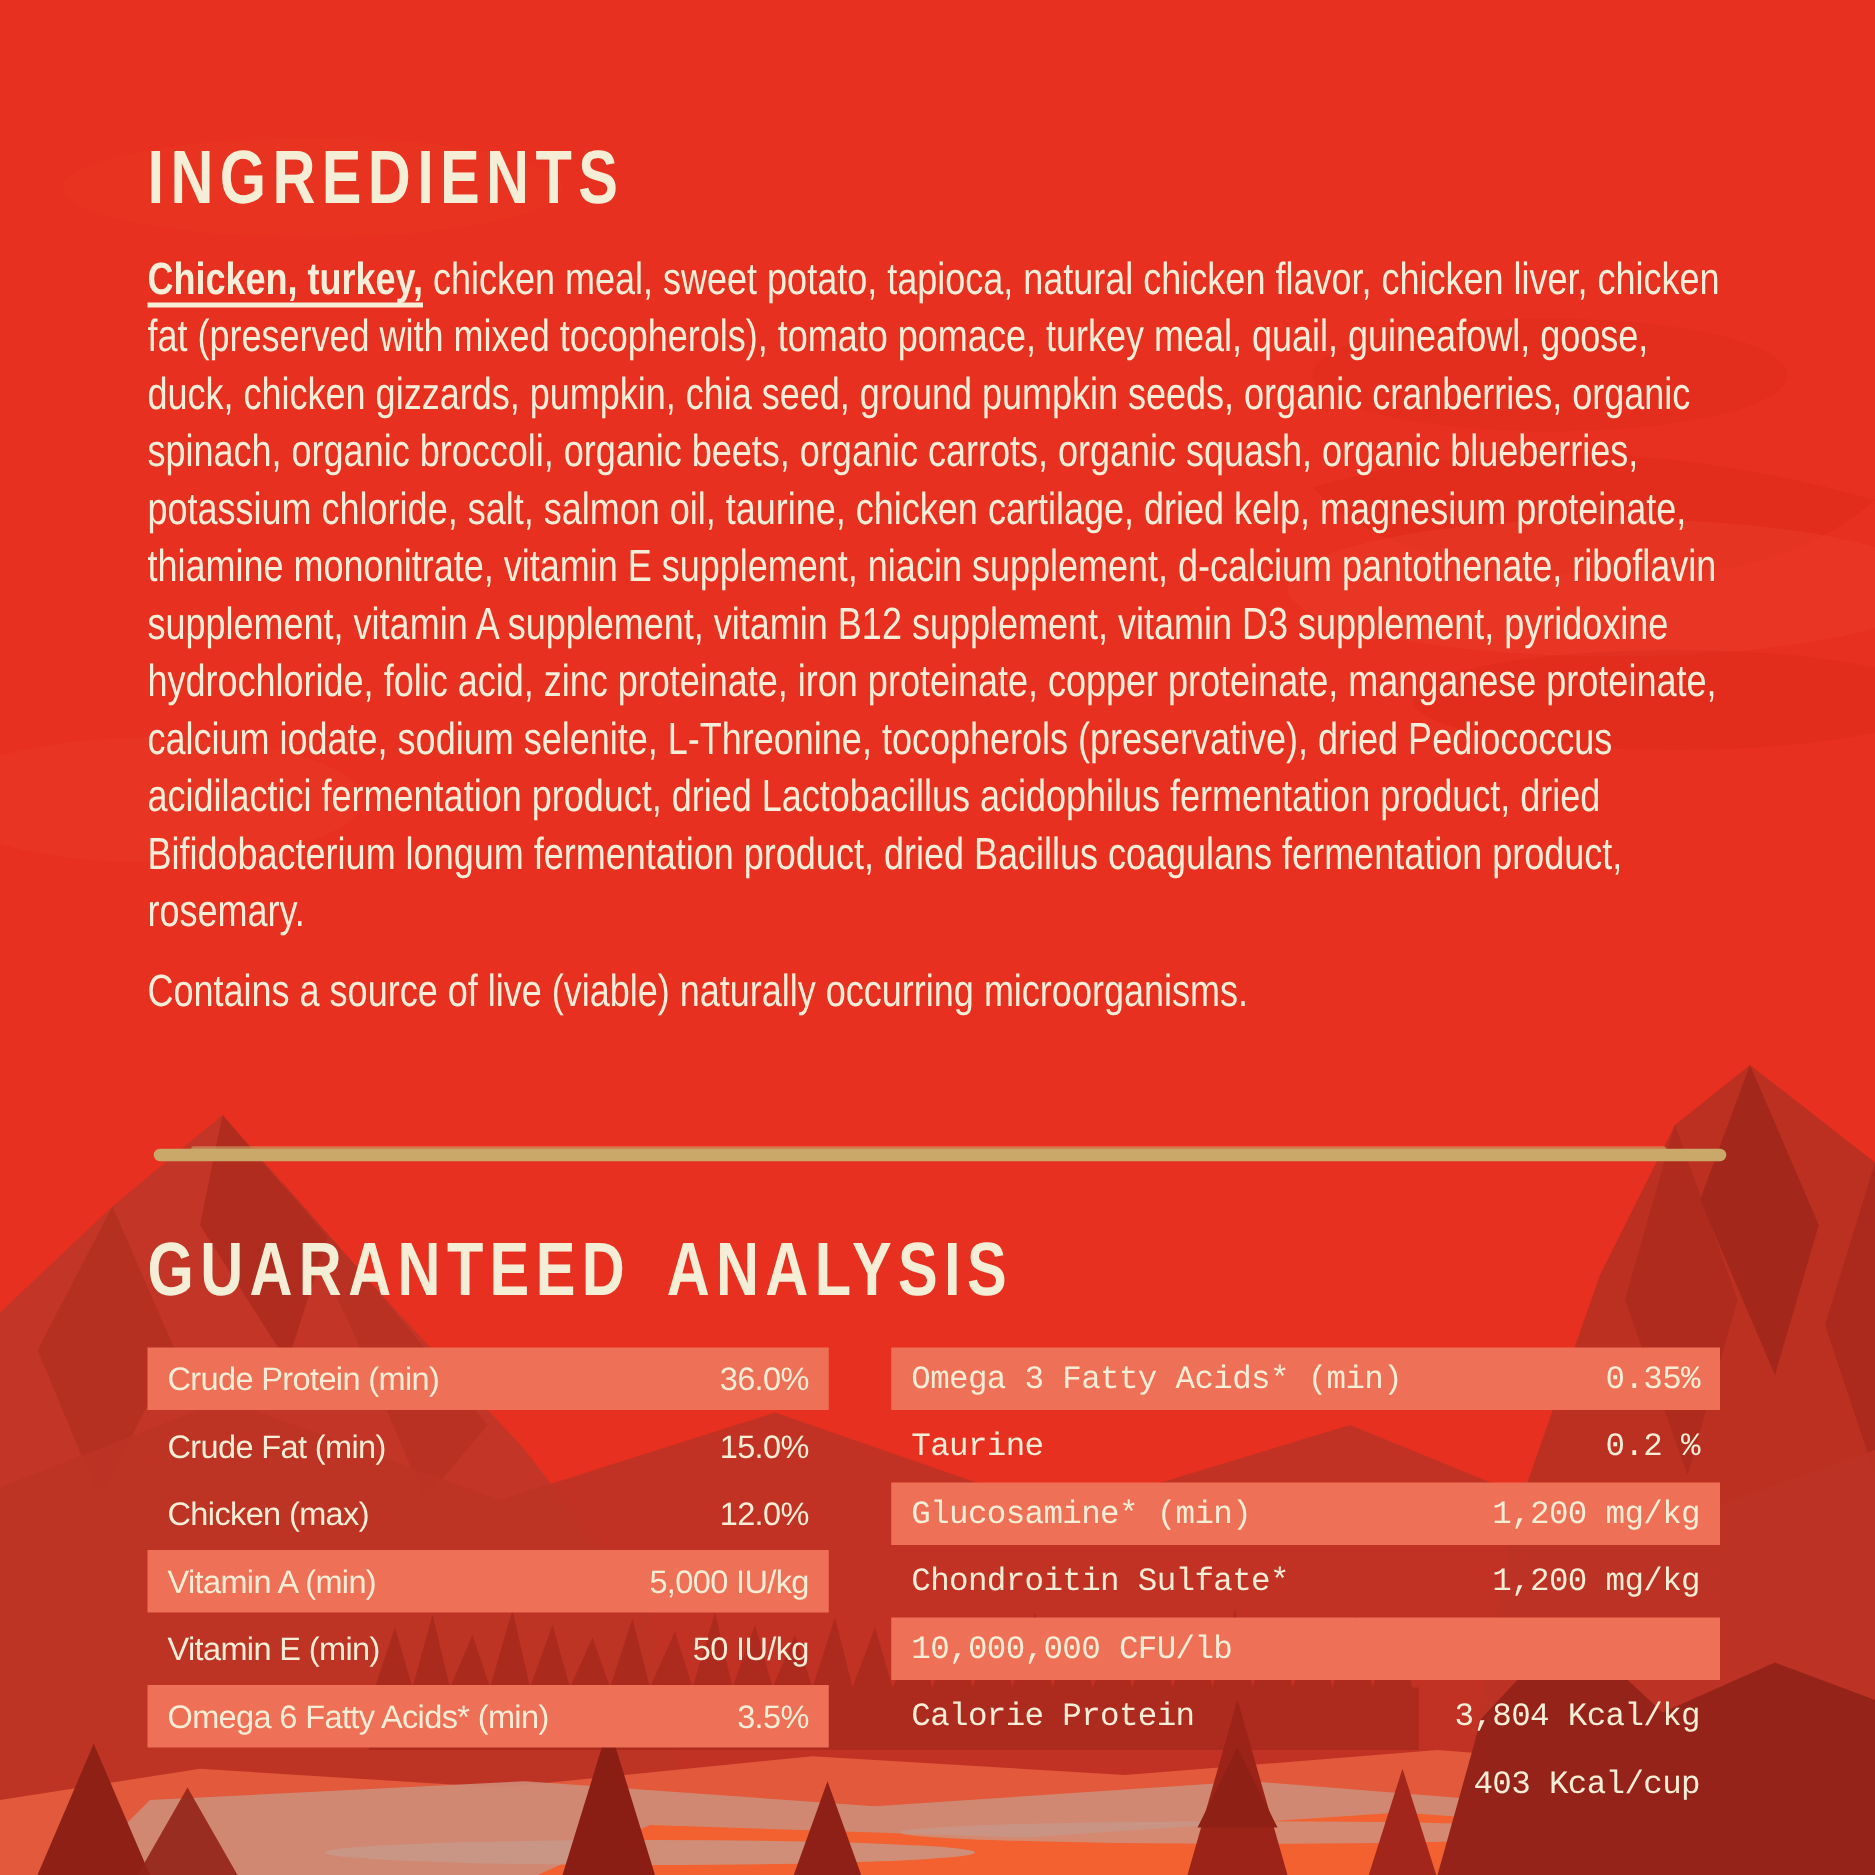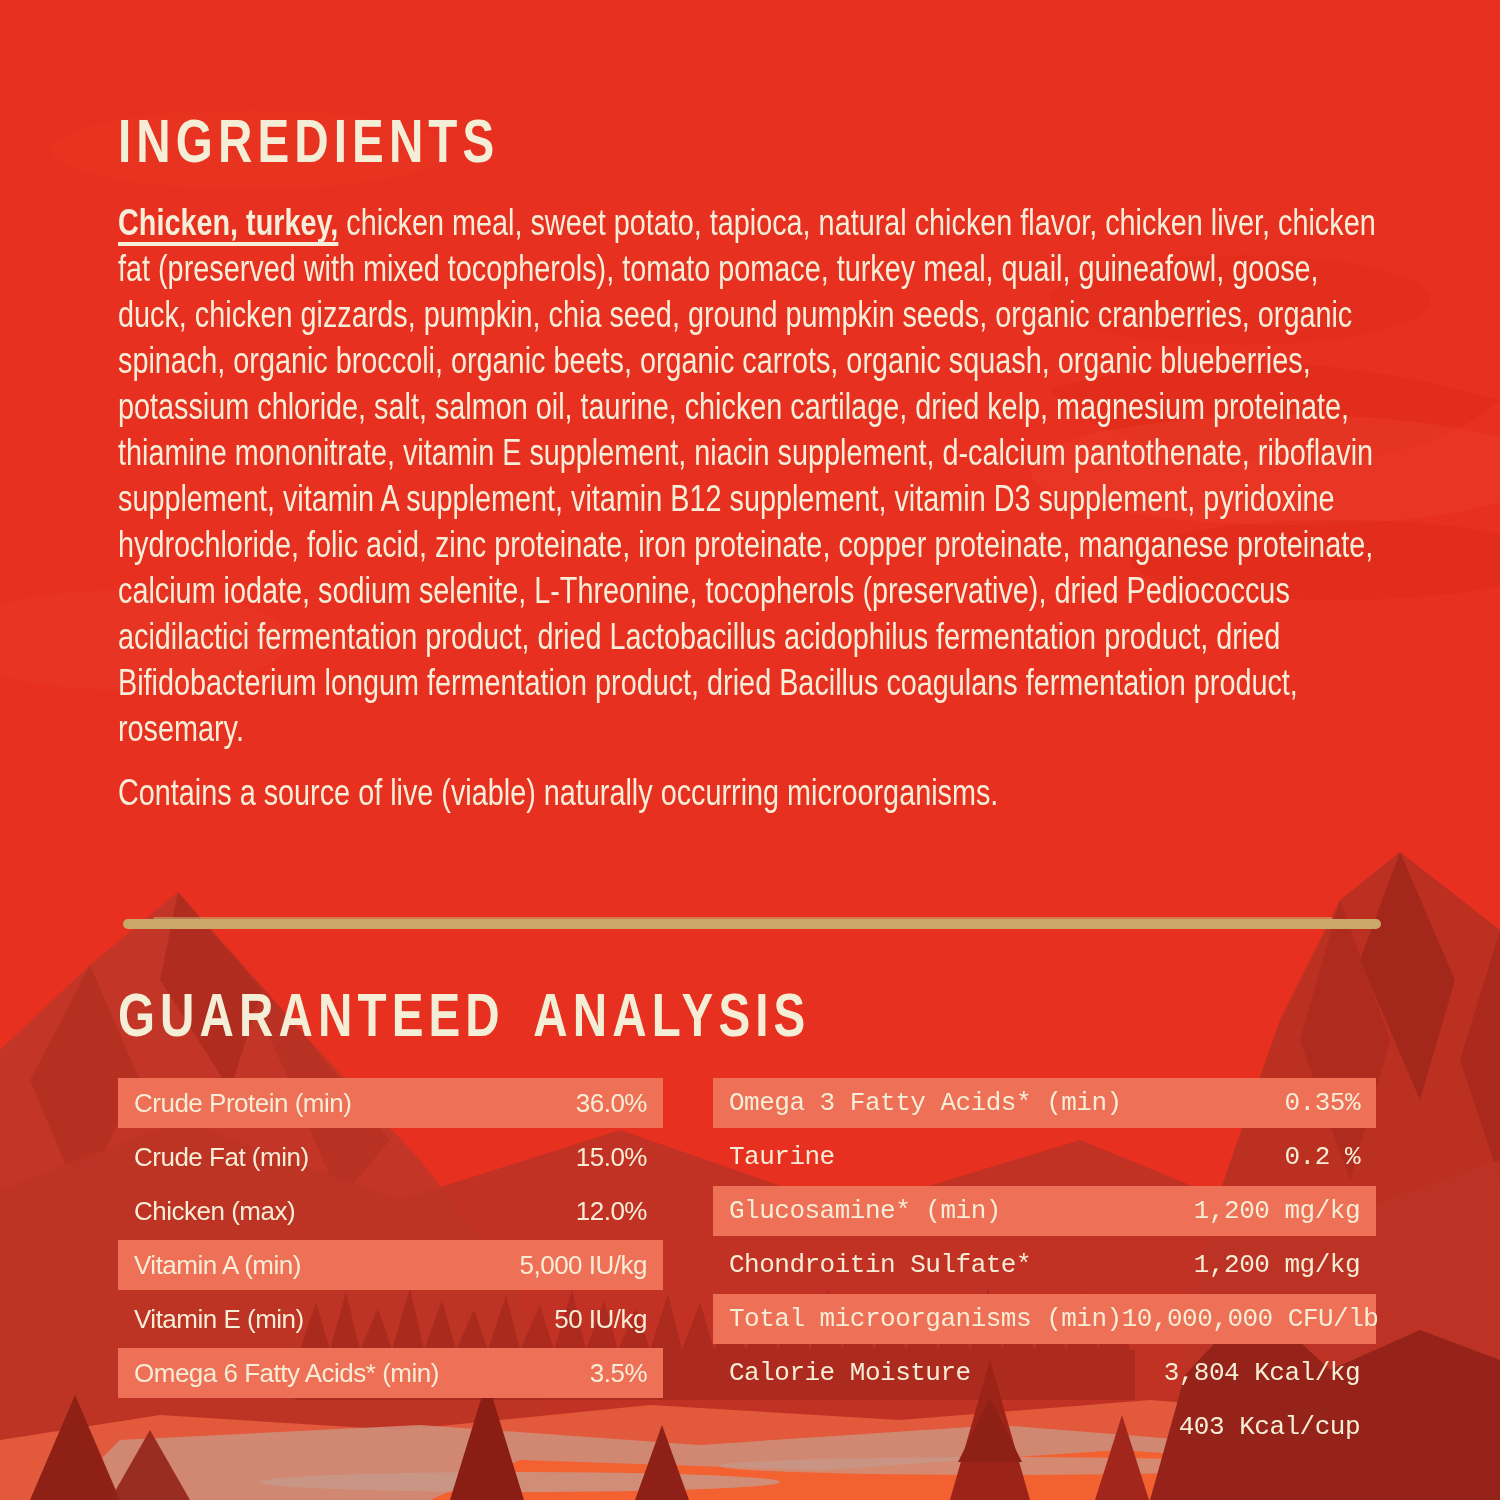--- a/index.html
+++ b/index.html
@@ -143,25 +143,24 @@
       </div>
       <div class="ga-row hl">
         <span class="lbl">Glucosamine* (min)</span>
         <span class="val">1,200 mg/kg</span>
       </div>
       <div class="ga-row">
         <span class="lbl">Chondroitin Sulfate*</span>
         <span class="val">1,200 mg/kg</span>
       </div>
       <div class="ga-row hl">
-        <span class="lbl">Total microorganisms (min)</span>
         <span class="val">10,000,000 CFU/lb</span>
       </div>
       <div class="ga-row">
-        <span class="lbl">Calorie Moisture</span>
+        <span class="lbl">Calorie Protein</span>
         <span class="val">3,804 Kcal/kg</span>
       </div>
       <div class="ga-row">
         <span class="lbl"></span>
         <span class="val">403 Kcal/cup</span>
       </div>
     </div>
 </div>
 
 </body></html>

